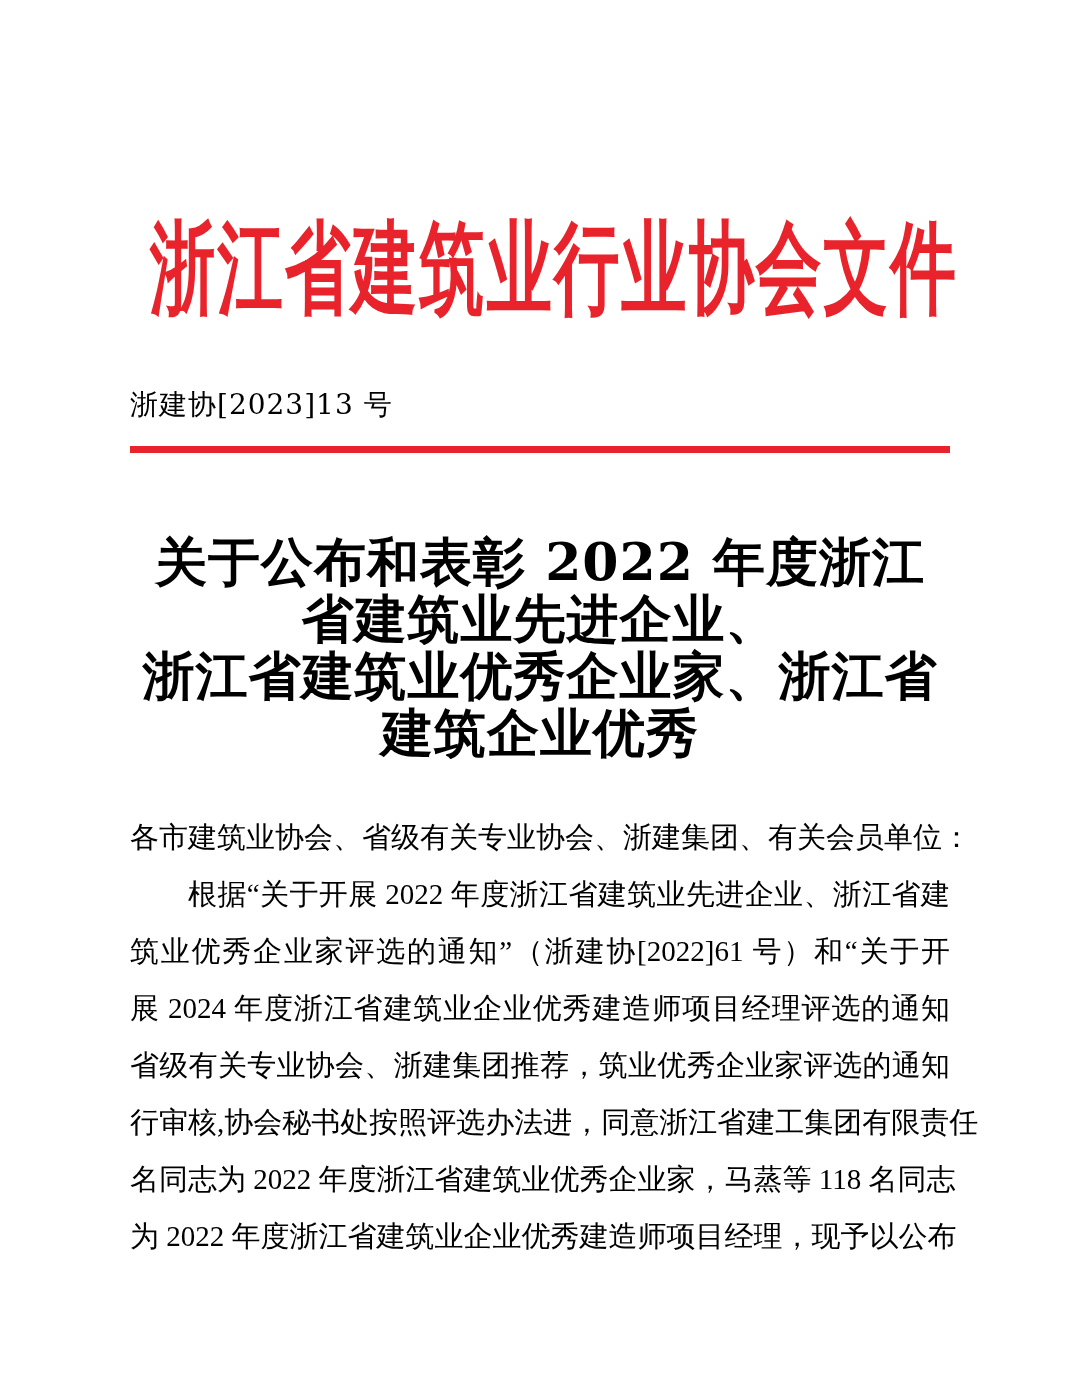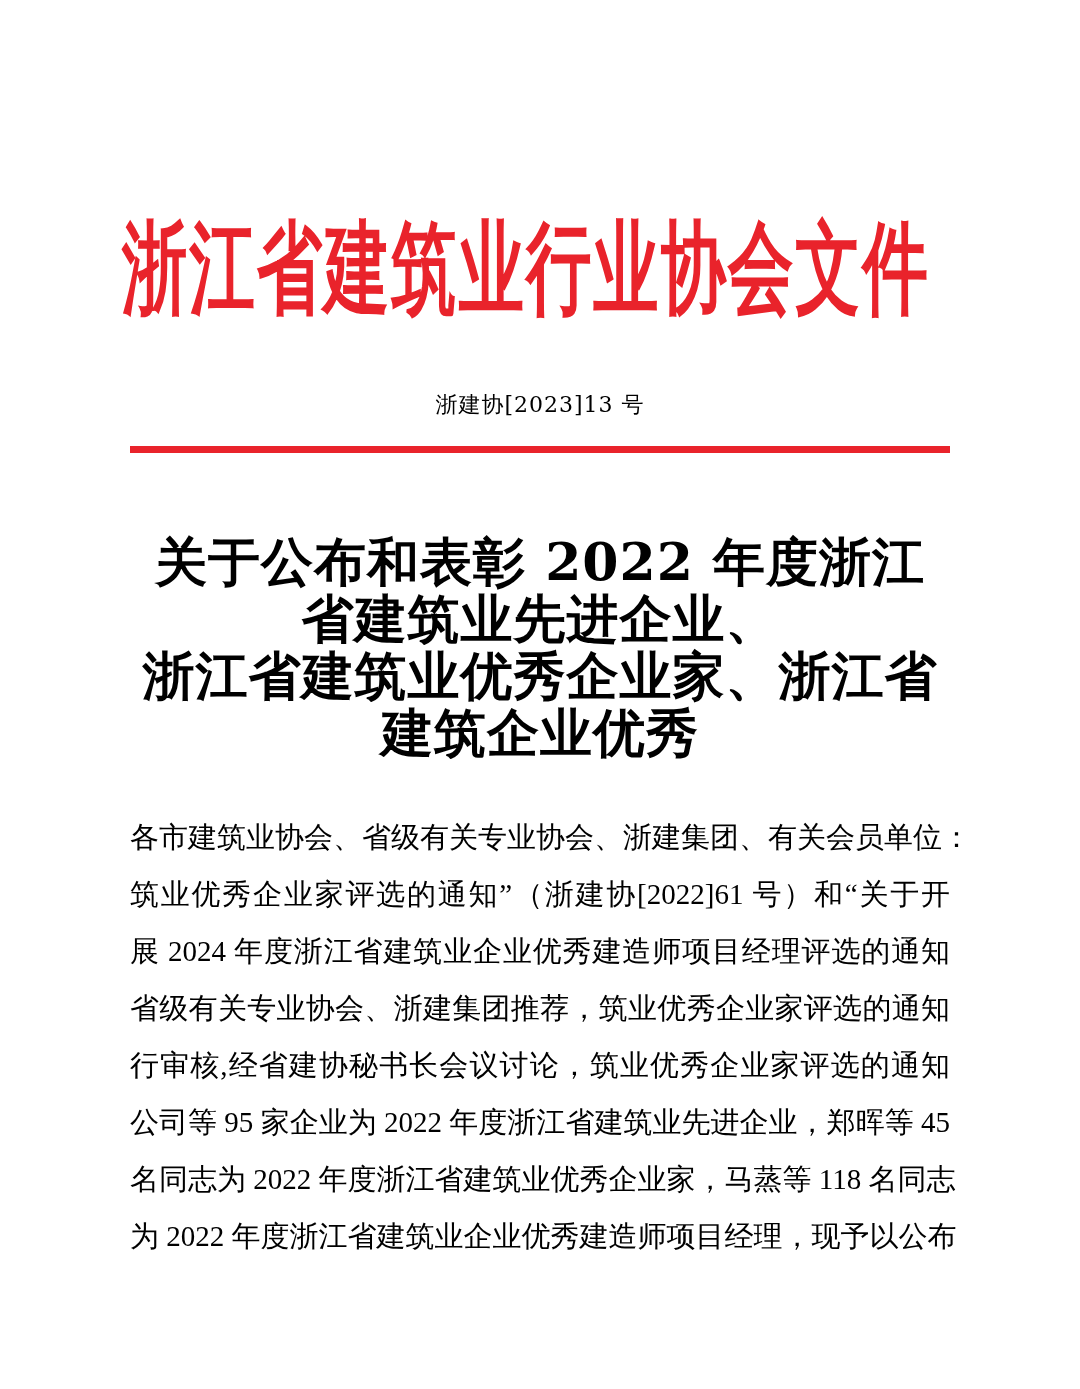--- a/index.html
+++ b/index.html
@@ -23,38 +23,38 @@
     width:1080px;
     height:1389px;
     box-sizing:border-box;
     padding:0 130px;
     background:var(--paper);
   }
   
   .letterhead-wrap{
     margin-top:228px;
     height:80px;
-    text-align:left;
+    text-align:right;
     white-space:nowrap;
   }
   .letterhead-text{
     display:inline-block;
     font-size:64px;
     font-weight:bold;
     color:var(--red);
     letter-spacing:2px;
     line-height:80px;
     transform:scale(1.02,1.58);
     transform-origin:center center;
   }
   
   .doc-number{
     margin-top:78px;
-    text-align:center;
-    font-size:22px;
+    text-align:left;
+    font-size:28px;
     line-height:38px;
     letter-spacing:1px;
   }
   
   .red-rule{
     margin-top:22px;
     height:7px;
     background:var(--red);
   }
   
@@ -98,23 +98,23 @@
 
   <div class="red-rule"></div>
 
   <h1 class="notice-title">
     <span class="title-line">关于公布和表彰 2022 年度浙江省建筑业先进企业、</span>
     <span class="title-line">浙江省建筑业优秀企业家、浙江省建筑企业优秀</span>
   </h1>
 
   <div class="body-block">
     <div class="body-line">各市建筑业协会、省级有关专业协会、浙建集团、有关会员单位：</div>
+    <div class="body-line indent">根据“关于开展 2022 年度浙江省建筑业先进企业、浙江省建</div>
     <div class="body-line">筑业优秀企业家评选的通知”（浙建协[2022]61 号）和“关于开</div>
     <div class="body-line">展 2024 年度浙江省建筑业企业优秀建造师项目经理评选的通知</div>
     <div class="body-line">省级有关专业协会、浙建集团推荐，筑业优秀企业家评选的通知</div>
-    <div class="body-line">行审核,经省建协秘书长会议讨论，筑业优秀企业家评选的通知</div>
-    <div class="body-line">公司等 95 家企业为 2022 年度浙江省建筑业先进企业，郑晖等 45</div>
+    <div class="body-line">行审核,协会秘书处按照评选办法进，同意浙江省建工集团有限责任</div>
     <div class="body-line">名同志为 2022 年度浙江省建筑业优秀企业家，马蒸等 118 名同志</div>
     <div class="body-line">为 2022 年度浙江省建筑业企业优秀建造师项目经理，现予以公布</div>
 
   </div>
 
 </div>
 
 </body></html>

